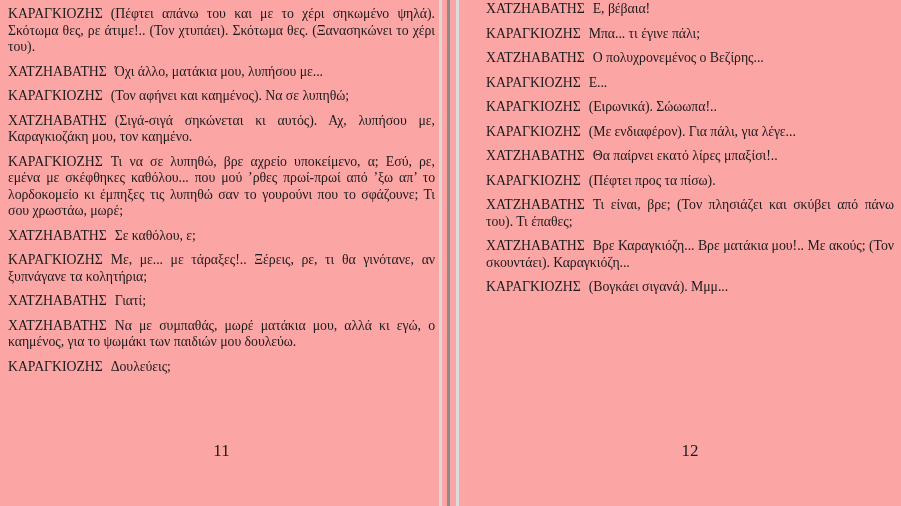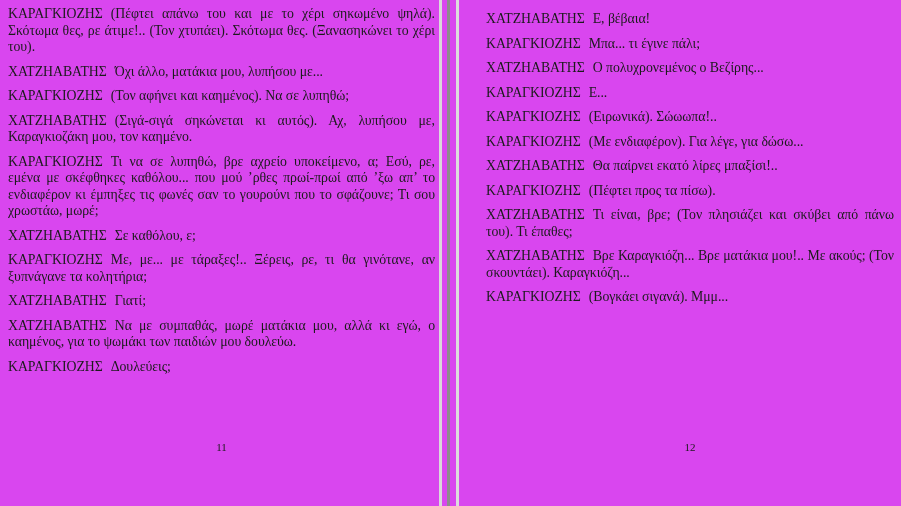--- a/index.html
+++ b/index.html
@@ -4,21 +4,21 @@
 <style>
   html, body {
     margin: 0;
     padding: 0;
     background: #ffffff;
   }
   .spread {
     position: relative;
     width: 901px;
     height: 506px;
-    background: #d946ef;
+    background: #fca5a5;
     overflow: hidden;
     font-family: "Liberation Serif", serif;
     color: #1b1b1b;
   }
   
   .gutter-line {
     position: absolute;
     top: 0;
     height: 506px;
   }
@@ -28,75 +28,75 @@
 
   .page {
     position: absolute;
     top: 0;
     height: 506px;
   }
   .page-left  { left: 8px;   width: 427px; }
   .page-right { left: 486px; width: 408px; }
 
   .dialogue { padding-top: 6px; }
-  .page-right .dialogue { padding-top: 11px; }
+  .page-right .dialogue { padding-top: 1px; }
 
   .para {
     margin: 0 0 8px 0;
     font-size: 13.8px;
     line-height: 16.5px;
     text-align: justify;
     letter-spacing: -0.05px;
   }
   .speaker {
     margin-right: 8px;
     white-space: nowrap;
   }
   .page-number {
     position: absolute;
     left: 0;
     right: 0;
     top: 441px;
     text-align: center;
-    font-size: 11px;
+    font-size: 17px;
   }
 </style>
 </head>
 <body>
 
 <div class="spread">
 
   <div class="page page-left">
     <div class="dialogue">
         <p class="para"><span class="speaker">ΚΑΡΑΓΚΙΟΖΗΣ</span><span class="line">(Πέφτει απάνω του και με το χέρι σηκωμένο ψηλά). Σκότωμα θες, ρε άτιμε!.. (Τον χτυπάει). Σκότωμα θες. (Ξανασηκώνει το χέρι του).</span></p>
         <p class="para"><span class="speaker">ΧΑΤΖΗΑΒΑΤΗΣ</span><span class="line">Όχι άλλο, ματάκια μου, λυπήσου με...</span></p>
         <p class="para"><span class="speaker">ΚΑΡΑΓΚΙΟΖΗΣ</span><span class="line">(Τον αφήνει και καημένος). Να σε λυπηθώ;</span></p>
         <p class="para"><span class="speaker">ΧΑΤΖΗΑΒΑΤΗΣ</span><span class="line">(Σιγά-σιγά σηκώνεται κι αυτός). Αχ, λυπήσου με, Καραγκιοζάκη μου, τον καημένο.</span></p>
-        <p class="para"><span class="speaker">ΚΑΡΑΓΚΙΟΖΗΣ</span><span class="line">Τι να σε λυπηθώ, βρε αχρείο υποκείμενο, α; Εσύ, ρε, εμένα με σκέφθηκες καθόλου... που μού ’ρθες πρωί-πρωί από ’ξω απ’ το ενδιαφέρον κι έμπηξες τις φωνές σαν το γουρούνι που το σφάζουνε; Τι σου χρωστάω, μωρέ;</span></p>
+        <p class="para"><span class="speaker">ΚΑΡΑΓΚΙΟΖΗΣ</span><span class="line">Τι να σε λυπηθώ, βρε αχρείο υποκείμενο, α; Εσύ, ρε, εμένα με σκέφθηκες καθόλου... που μού ’ρθες πρωί-πρωί από ’ξω απ’ το λορδοκομείο κι έμπηξες τις λυπηθώ σαν το γουρούνι που το σφάζουνε; Τι σου χρωστάω, μωρέ;</span></p>
         <p class="para"><span class="speaker">ΧΑΤΖΗΑΒΑΤΗΣ</span><span class="line">Σε καθόλου, ε;</span></p>
         <p class="para"><span class="speaker">ΚΑΡΑΓΚΙΟΖΗΣ</span><span class="line">Με, με... με τάραξες!.. Ξέρεις, ρε, τι θα γινότανε, αν ξυπνάγανε τα κολητήρια;</span></p>
         <p class="para"><span class="speaker">ΧΑΤΖΗΑΒΑΤΗΣ</span><span class="line">Γιατί;</span></p>
         <p class="para"><span class="speaker">ΧΑΤΖΗΑΒΑΤΗΣ</span><span class="line">Να με συμπαθάς, μωρέ ματάκια μου, αλλά κι εγώ, ο καημένος, για το ψωμάκι των παιδιών μου δουλεύω.</span></p>
         <p class="para"><span class="speaker">ΚΑΡΑΓΚΙΟΖΗΣ</span><span class="line">Δουλεύεις;</span></p>
       </div>
     <div class="page-number">11</div>
   </div>
 
   <div class="gutter-line gutter-light-left"></div>
   <div class="gutter-line gutter-dark"></div>
   <div class="gutter-line gutter-light-right"></div>
 
   <div class="page page-right">
     <div class="dialogue">
         <p class="para"><span class="speaker">ΧΑΤΖΗΑΒΑΤΗΣ</span><span class="line">Ε, βέβαια!</span></p>
         <p class="para"><span class="speaker">ΚΑΡΑΓΚΙΟΖΗΣ</span><span class="line">Μπα... τι έγινε πάλι;</span></p>
         <p class="para"><span class="speaker">ΧΑΤΖΗΑΒΑΤΗΣ</span><span class="line">Ο πολυχρονεμένος ο Βεζίρης...</span></p>
         <p class="para"><span class="speaker">ΚΑΡΑΓΚΙΟΖΗΣ</span><span class="line">Ε...</span></p>
         <p class="para"><span class="speaker">ΚΑΡΑΓΚΙΟΖΗΣ</span><span class="line">(Ειρωνικά). Σώωωπα!..</span></p>
-        <p class="para"><span class="speaker">ΚΑΡΑΓΚΙΟΖΗΣ</span><span class="line">(Με ενδιαφέρον). Για λέγε, για δώσω...</span></p>
+        <p class="para"><span class="speaker">ΚΑΡΑΓΚΙΟΖΗΣ</span><span class="line">(Με ενδιαφέρον). Για πάλι, για λέγε...</span></p>
         <p class="para"><span class="speaker">ΧΑΤΖΗΑΒΑΤΗΣ</span><span class="line">Θα παίρνει εκατό λίρες μπαξίσι!..</span></p>
         <p class="para"><span class="speaker">ΚΑΡΑΓΚΙΟΖΗΣ</span><span class="line">(Πέφτει προς τα πίσω).</span></p>
         <p class="para"><span class="speaker">ΧΑΤΖΗΑΒΑΤΗΣ</span><span class="line">Τι είναι, βρε; (Τον πλησιάζει και σκύβει από πάνω του). Τι έπαθες;</span></p>
         <p class="para"><span class="speaker">ΧΑΤΖΗΑΒΑΤΗΣ</span><span class="line">Βρε Καραγκιόζη... Βρε ματάκια μου!.. Με ακούς; (Τον σκουντάει). Καραγκιόζη...</span></p>
         <p class="para"><span class="speaker">ΚΑΡΑΓΚΙΟΖΗΣ</span><span class="line">(Βογκάει σιγανά). Μμμ...</span></p>
       </div>
     <div class="page-number">12</div>
   </div>
 
 </div>

